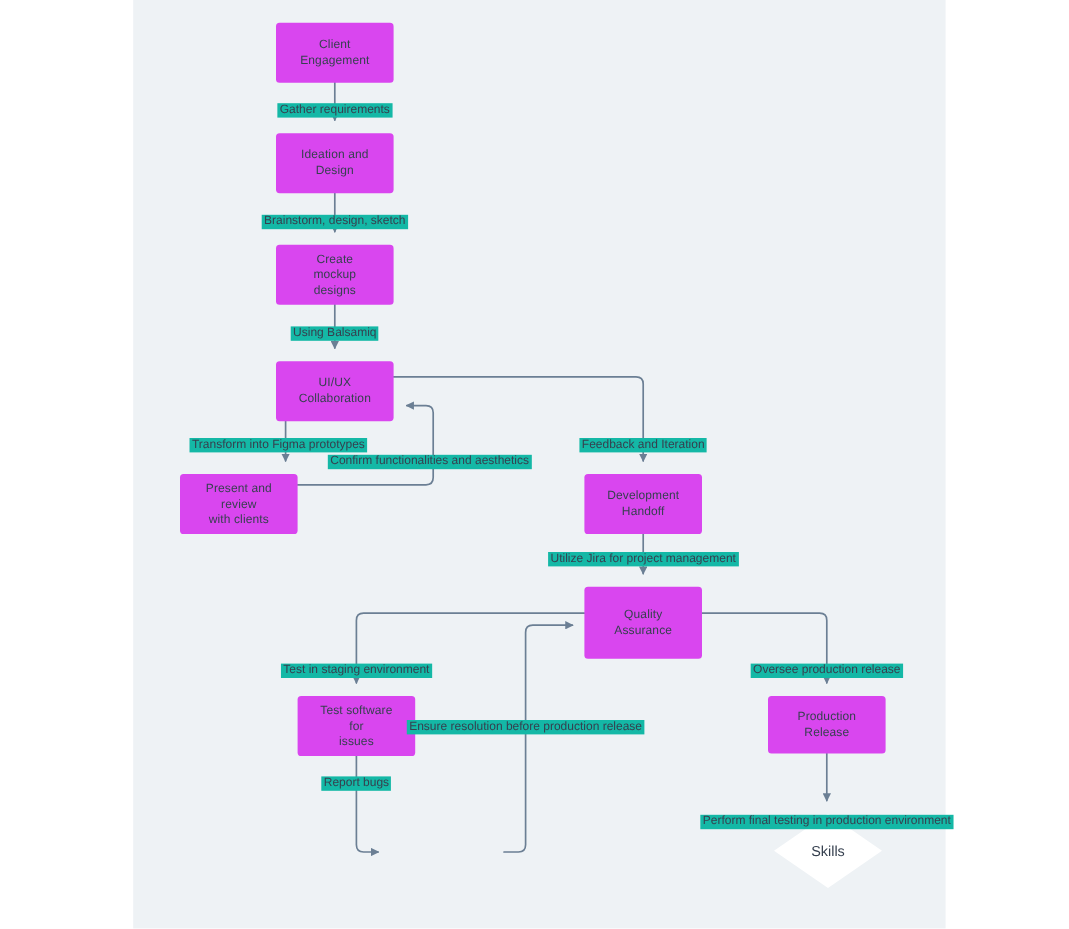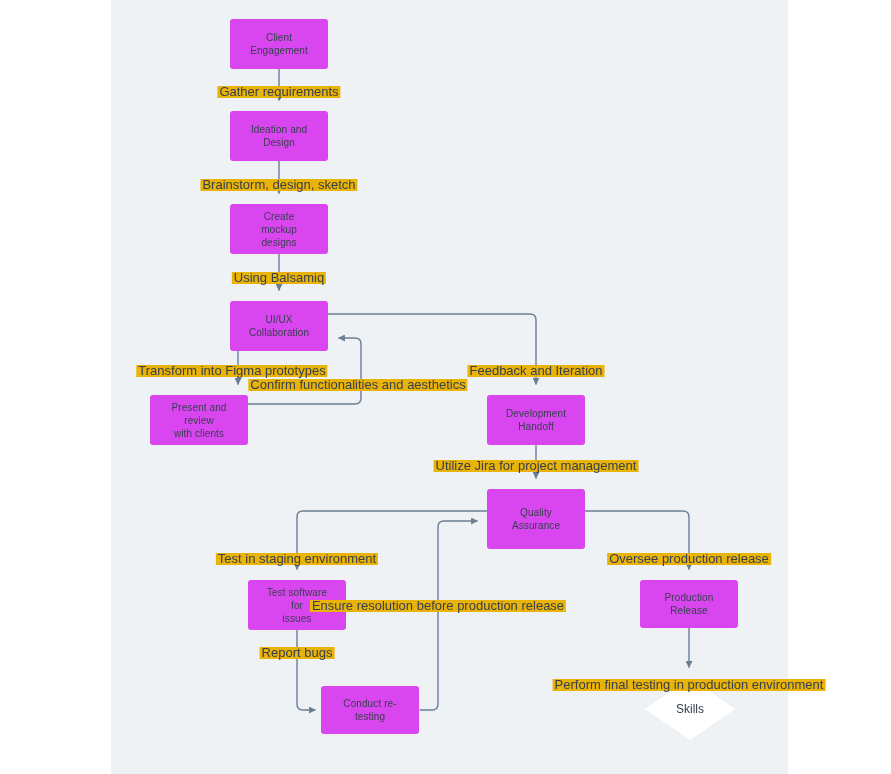--- a/index.html
+++ b/index.html
@@ -65,24 +65,24 @@
   .diamond-label {
     position: relative;
     color: #36404f;
     font-size: 12px;
     line-height: 13px;
     text-align: left;
   }
   .edge-label {
     position: absolute;
     color: #36404f;
-    font-size: 13px;
+    font-size: 10px;
     line-height: 12px;
     white-space: nowrap;
-    background: #eab308;
+    background: #14b8a6;
     padding: 0 2px;
     transform: translate(-50%, -50%);
   }
 </style>
 </head>
 <body>
 
 <div id="page">
   <div id="canvas">
 
@@ -132,21 +132,20 @@
     <div class="node" style="left:376px; top:395px; width:98px; height:50px;">Development Handoff</div>
 
     <div class="node" style="left:39px; top:395px; width:98px; height:50px;">Present and review
 with clients</div>
 
     <div class="node" style="left:376px; top:489px; width:98px; height:60px;">Quality Assurance</div>
 
     <div class="node" style="left:137px; top:580px; width:98px; height:50px;">Test software for
 issues</div>
 
-    <div class="node" style="left:210px; top:686px; width:98px; height:48px;">Conduct re-testing</div>
 
     <div class="node" style="left:529px; top:580px; width:98px; height:48px;">Production Release</div>
 
     <div class="diamond-wrap" style="left:534px; top:678px; width:90px; height:62px;">
       <div class="diamond-shape"></div>
       <div class="diamond-label">Skills</div>
     </div>
 
     <div class="edge-label" style="left:168px; top:92px;">Gather requirements</div>
 

